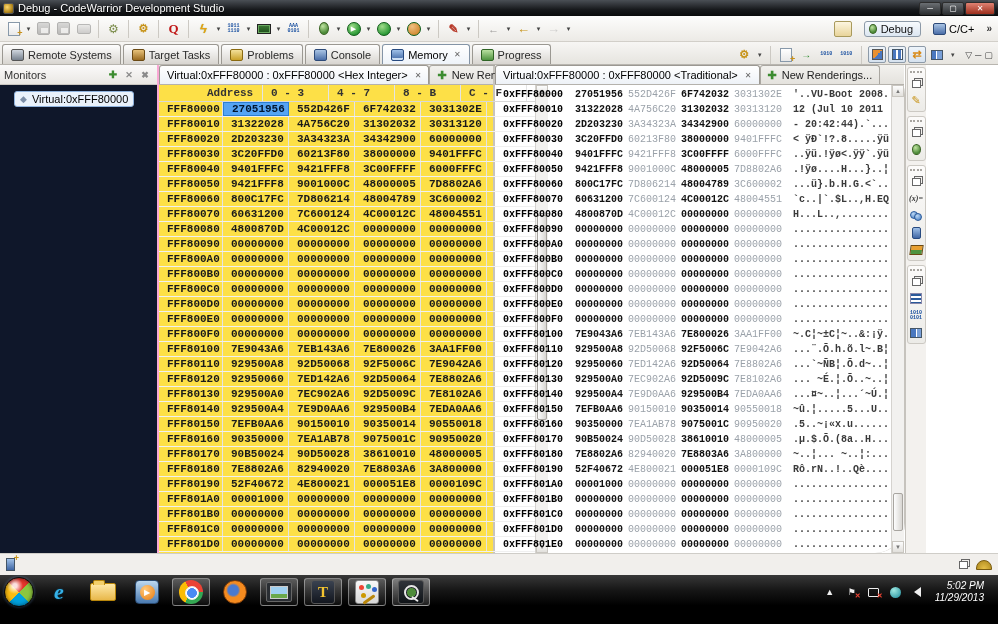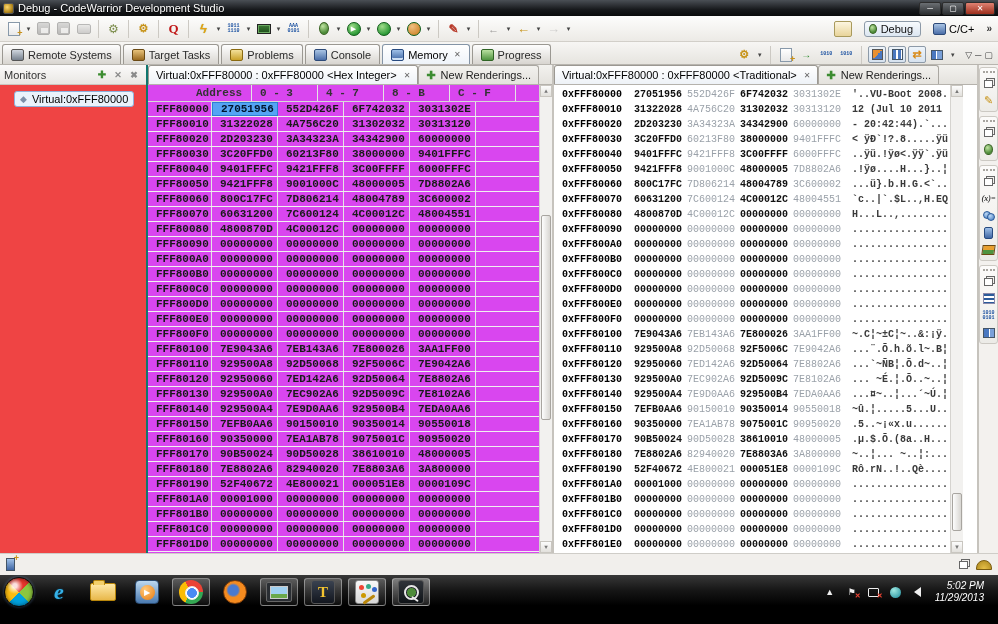--- a/index.html
+++ b/index.html
@@ -78,60 +78,60 @@
   .i-link { color:#c79318; font-size:11px; font-weight:bold; }
   .i-exp { color:#2e8b2e; font-weight:bold; font-size:10px; }
   .i-swap { color:#d88a18; font-weight:bold; font-size:11px; }
   .i-grid { width:11px; height:11px; background:repeating-linear-gradient(90deg,#4a78c0 0 3px,#fff 3px 5px); border:1px solid #456; }
   .i-colico { width:11px; height:11px; background:linear-gradient(135deg,#e89030 50%,#4a78c0 50%); border:1px solid #555; }
   .winmini { display:flex; gap:3px; margin-left:6px; padding-right:2px; color:#444; font-size:9px; align-items:center;}
 
   
   .content { height:489px; display:flex; background:#fff; border-top:1px solid #b8b5af; }
 
-  .monitors { width:159px; border-right:2px solid #0f766e; display:flex; flex-direction:column; background:#ef4444; }
+  .monitors { width:159px; border-right:2px solid #f9a8d4; display:flex; flex-direction:column; background:#0f172a; }
   .panehdr { height:20px; background:linear-gradient(#fbfafa,#e9e7e3); border-bottom:1px solid #c9c6c0;
     display:flex; align-items:center; padding:0 4px; color:#333; }
   .panehdr .sp { flex:1; }
   .ph-btn { width:16px; height:16px; display:flex; align-items:center; justify-content:center; font-size:10px; }
   .plus-green { color:#3c8c30; font-weight:bold; }
   .x-gray { color:#8a8a8a; font-weight:bold; font-size:9px; }
   .monitem { margin:6px 0 0 14px; display:inline-flex; align-items:center; gap:5px; padding:1px 5px;
     border:1px solid #8fb2dc; border-radius:3px; background:#eaf2fb; align-self:flex-start; }
   .diamond { color:#7d8fa8; font-size:9px; }
 
   
   .rtabs { height:20px; background:linear-gradient(#f3f2ef,#e4e2dd); display:flex; align-items:flex-end; border-bottom:1px solid #b5b2ac; }
   .rtab { height:19px; display:flex; align-items:center; gap:5px; padding:0 7px; white-space:nowrap;
     border:1px solid #9b9892; border-bottom:none; border-radius:3px 3px 0 0; background:linear-gradient(#ffffff,#eef2f7); color:#000; }
   .rtab.newtab { background:transparent; border-color:#aaa7a1; color:#222; }
 
   
-  .hexview { width:406px; border-right:2px solid #c6c3bd; display:flex; flex-direction:column; background:#d946ef; }
+  .hexview { width:336px; border-right:2px solid #c6c3bd; display:flex; flex-direction:column; background:#fde047; }
   .hexwrap { flex:1; display:flex; font-family:"Liberation Mono",monospace; font-weight:bold; font-size:11px; position:relative; }
   .hextable { width:391px; }
   .hhead { display:flex; height:17px; align-items:center; color:#222; border-bottom:1px solid #d8d8d8;padding-left:40px; }
   .hhead .hcell { color:#333; }
   .hrow { display:flex; height:15px; align-items:center; border-bottom:1px solid #f0f0f0; }
   .hcell { padding-left:8px; border-right:1px solid #e4e4e4; height:100%; display:flex; align-items:center; color:#1a1a1a; }
   .hcell.addr { width:64px; }
   .hcell.val { width:66px; }
   .hcell.fill { flex:1; border-right:none; }
   .hcell.sel { background:#55a4f4; border:1px solid #2a7fd4; color:#00152e; }
 
   
   .vsb { width:13px; background:#f2f1ef; border-left:1px solid #d5d3cf; position:relative; flex:none; }
   .sb-arrow { position:absolute; left:0; width:12px; height:12px; font-size:6px; color:#777;
     display:flex; align-items:center; justify-content:center; background:linear-gradient(#fcfcfc,#e2e0dc); border:1px solid #c9c6c0; }
   .sb-up { top:0; } .sb-down { bottom:0; }
   .sb-thumb { position:absolute; left:1px; width:10px; background:linear-gradient(90deg,#fdfdfd,#d8d6d2);
     border:1px solid #a8a5a0; border-radius:2px; }
 
   
-  .tradview { width:456px; display:flex; flex-direction:column; background:#fff; border-right:1px solid #c6c3bd; }
+  .tradview { width:410px; display:flex; flex-direction:column; background:#fff; border-right:1px solid #c6c3bd;border-radius:30px; }
   .tradwrap { flex:1; display:flex; position:relative; }
   .tradbody { width:396px; padding-top:2px; font-family:"Liberation Mono",monospace; font-size:10px; }
   .trow { display:flex; height:15px; align-items:center; padding-left:8px; white-space:nowrap; }
   .taddr { width:72px; font-weight:bold; color:#000; }
   .thx { width:53px; }
   .hxa { color:#111; font-weight:bold; }
   .hxb { color:#9aa1a9; }
   .tascii { margin-left:6px; color:#3a3a3a; font-weight:bold; letter-spacing:0; }
 
   

